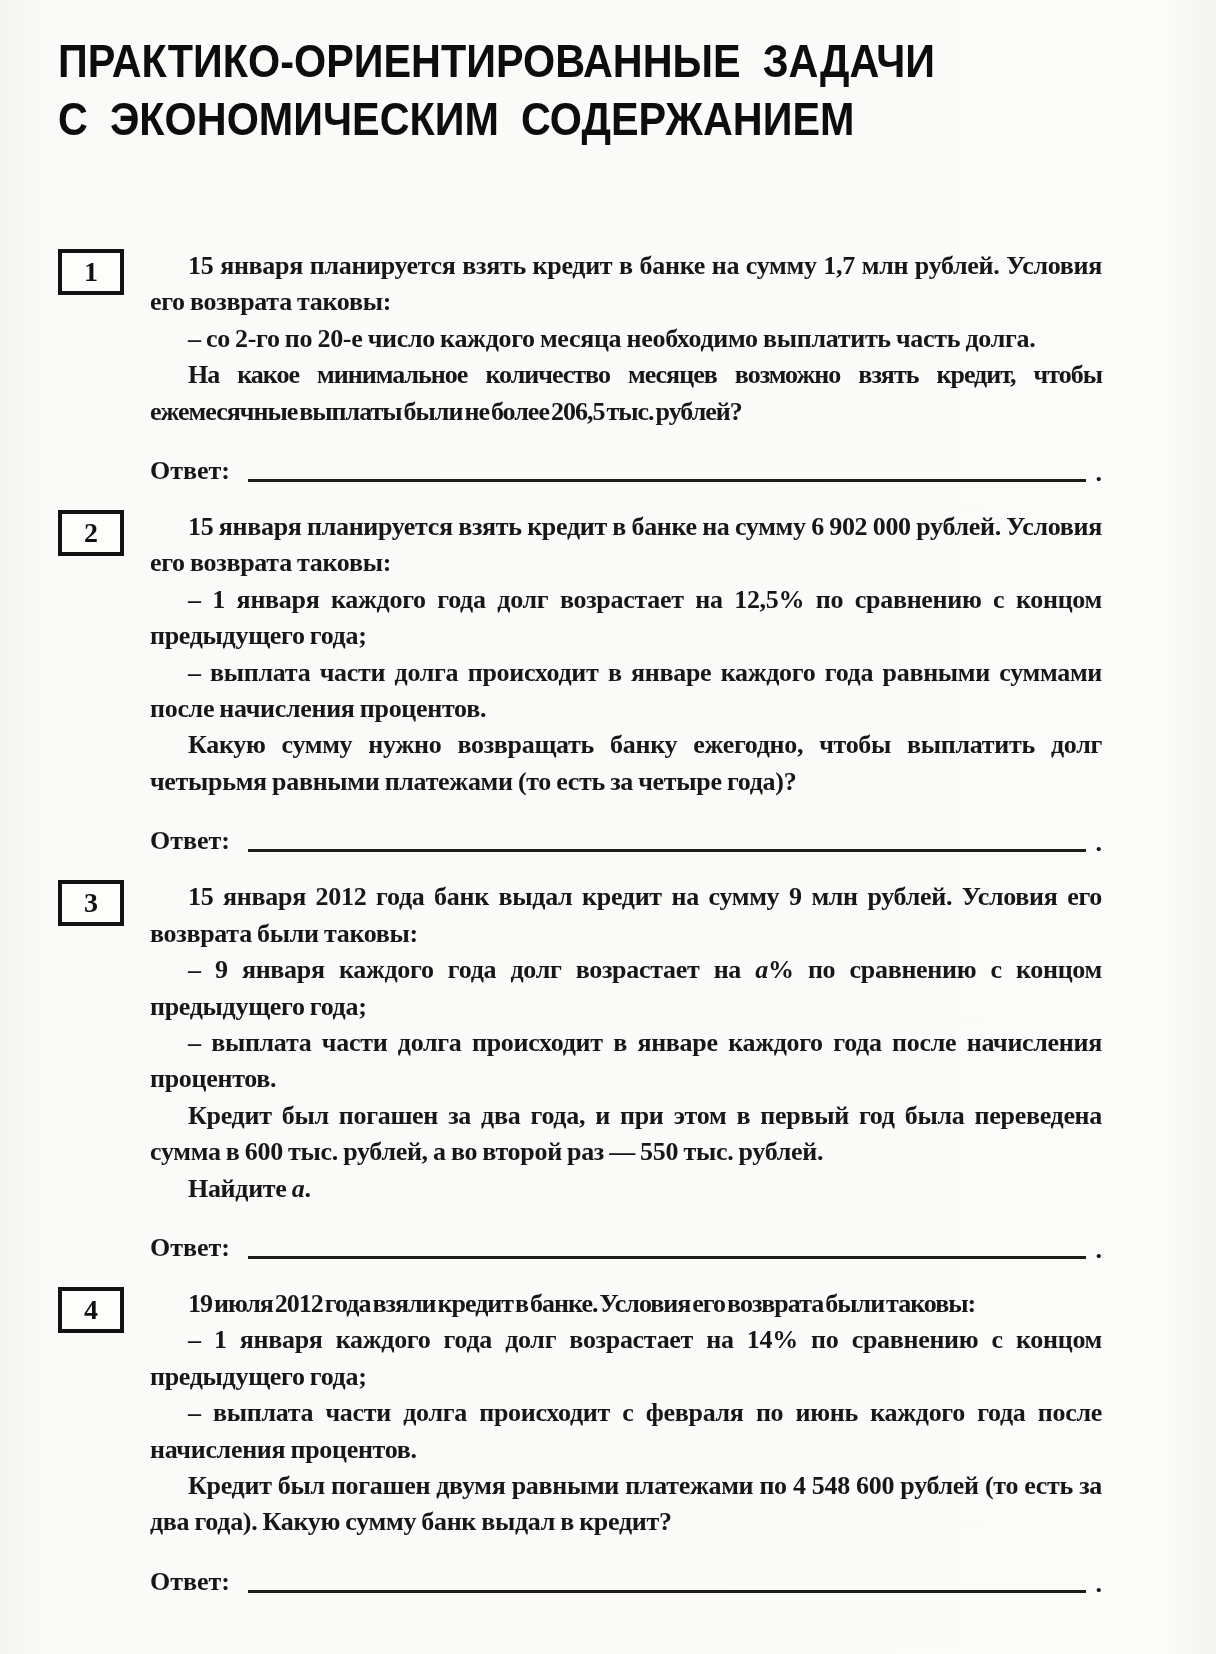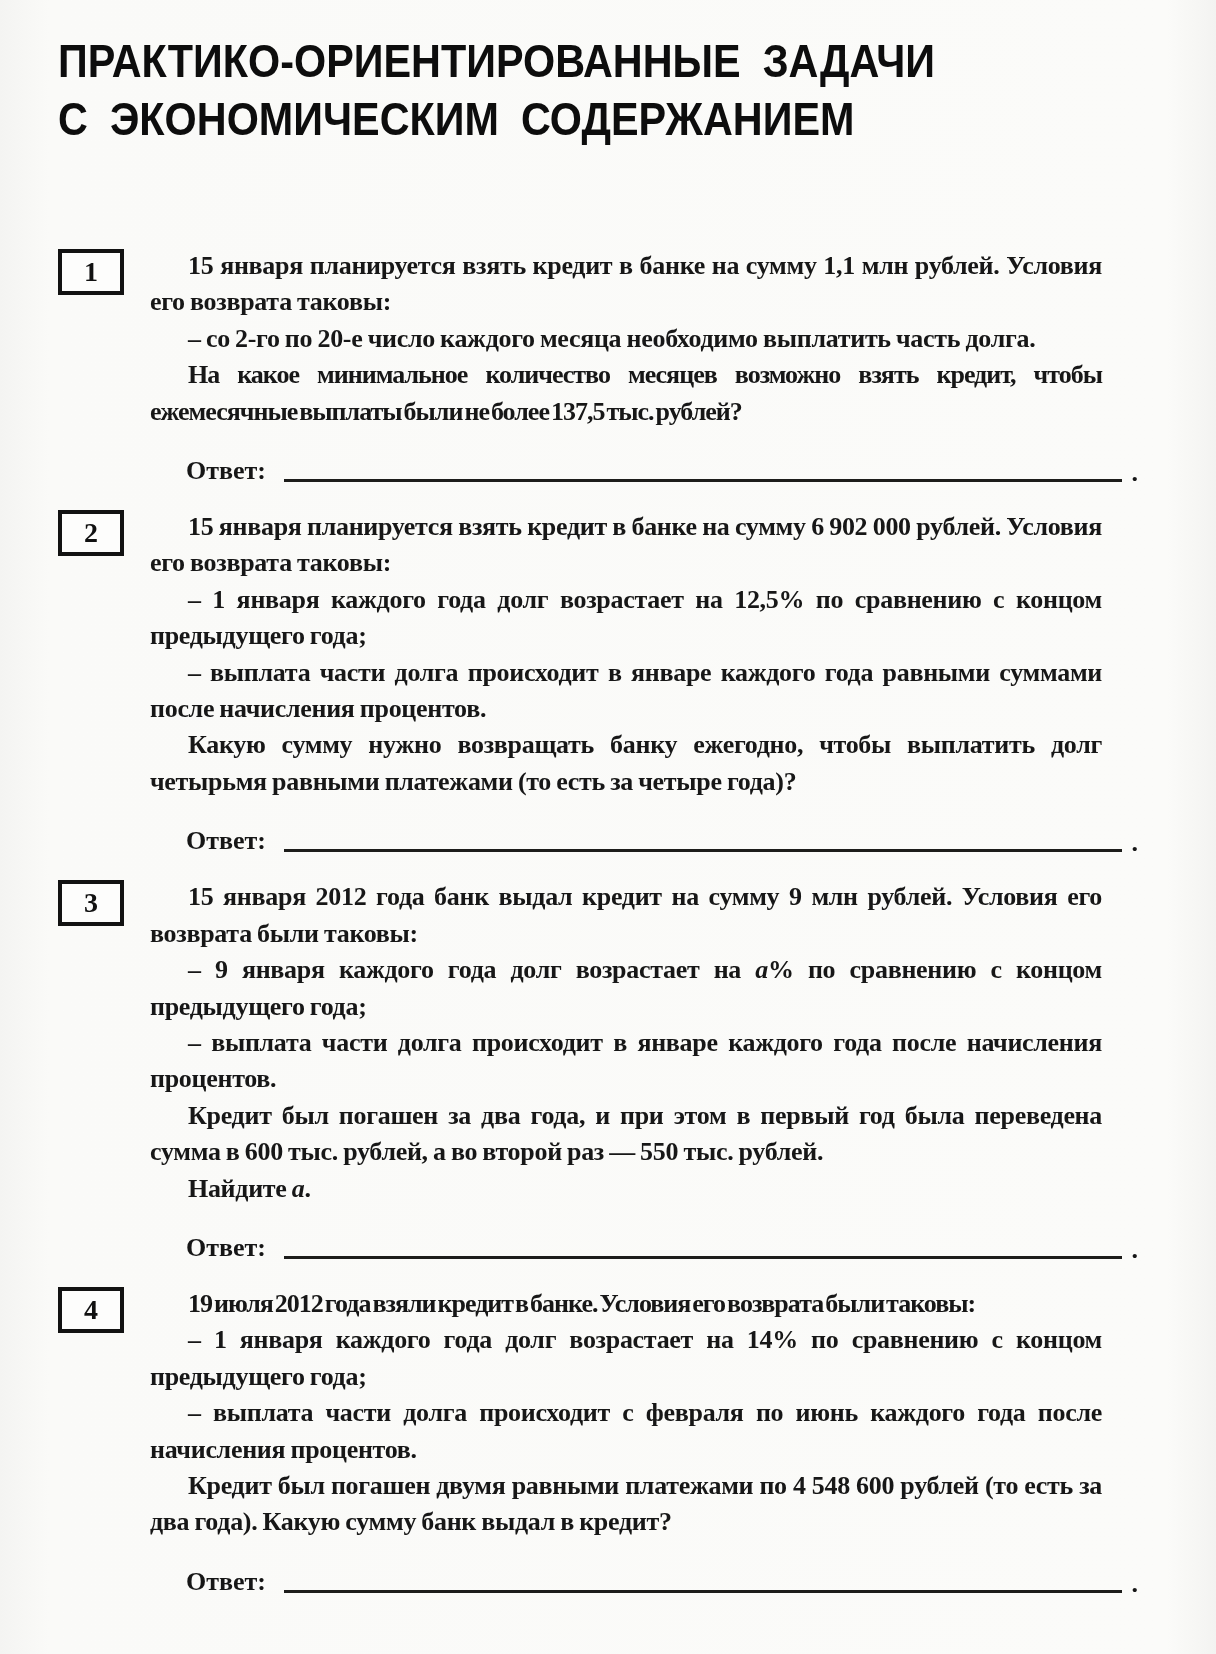--- a/index.html
+++ b/index.html
@@ -80,21 +80,20 @@
     letter-spacing: -1px;
     word-spacing: -3.5px;
   }
   
   .answer-row {
     display: flex;
     align-items: flex-end;
     width: 952px;
     height: 42px;
     margin-top: 16px;
-    margin-left: 36px;
   }
   .answer-label {
     font-size: 26px;
     font-weight: 700;
     line-height: 34px;
     white-space: nowrap;
   }
   .answer-line {
     flex: 1 1 auto;
     height: 0;
@@ -114,23 +113,23 @@
   <h1 class="title">
     <span>ПРАКТИКО-ОРИЕНТИРОВАННЫЕ ЗАДАЧИ</span><br>
     <span>С ЭКОНОМИЧЕСКИМ СОДЕРЖАНИЕМ</span>
   </h1>
   <div id="problems">
   <section class="problem" data-idx="0">
     <div class="num-box">
       <span class="num">1</span>
     </div>
     <div class="paras">
-          <p class="para"><span>15 января планируется взять кредит в банке на сумму 1,1 млн рублей. Условия его возврата таковы:</span></p>
+          <p class="para"><span>15 января планируется взять кредит в банке на сумму 1,7 млн рублей. Условия его возврата таковы:</span></p>
           <p class="para"><span>– со 2-го по 20-е число каждого месяца необходимо выплатить часть долга.</span></p>
-          <p class="para"><span>На какое минимальное количество месяцев возможно взять кредит, чтобы ежемесячные выплаты были не более 137,5 тыс. рублей?</span></p>
+          <p class="para"><span>На какое минимальное количество месяцев возможно взять кредит, чтобы ежемесячные выплаты были не более 206,5 тыс. рублей?</span></p>
         </div>
     <div class="answer-row">
       <span class="answer-label">Ответ:</span>
       <span class="answer-line"></span>
       <span class="answer-dot">.</span>
     </div>
   </section>
 
   <section class="problem" data-idx="1">
     <div class="num-box">

